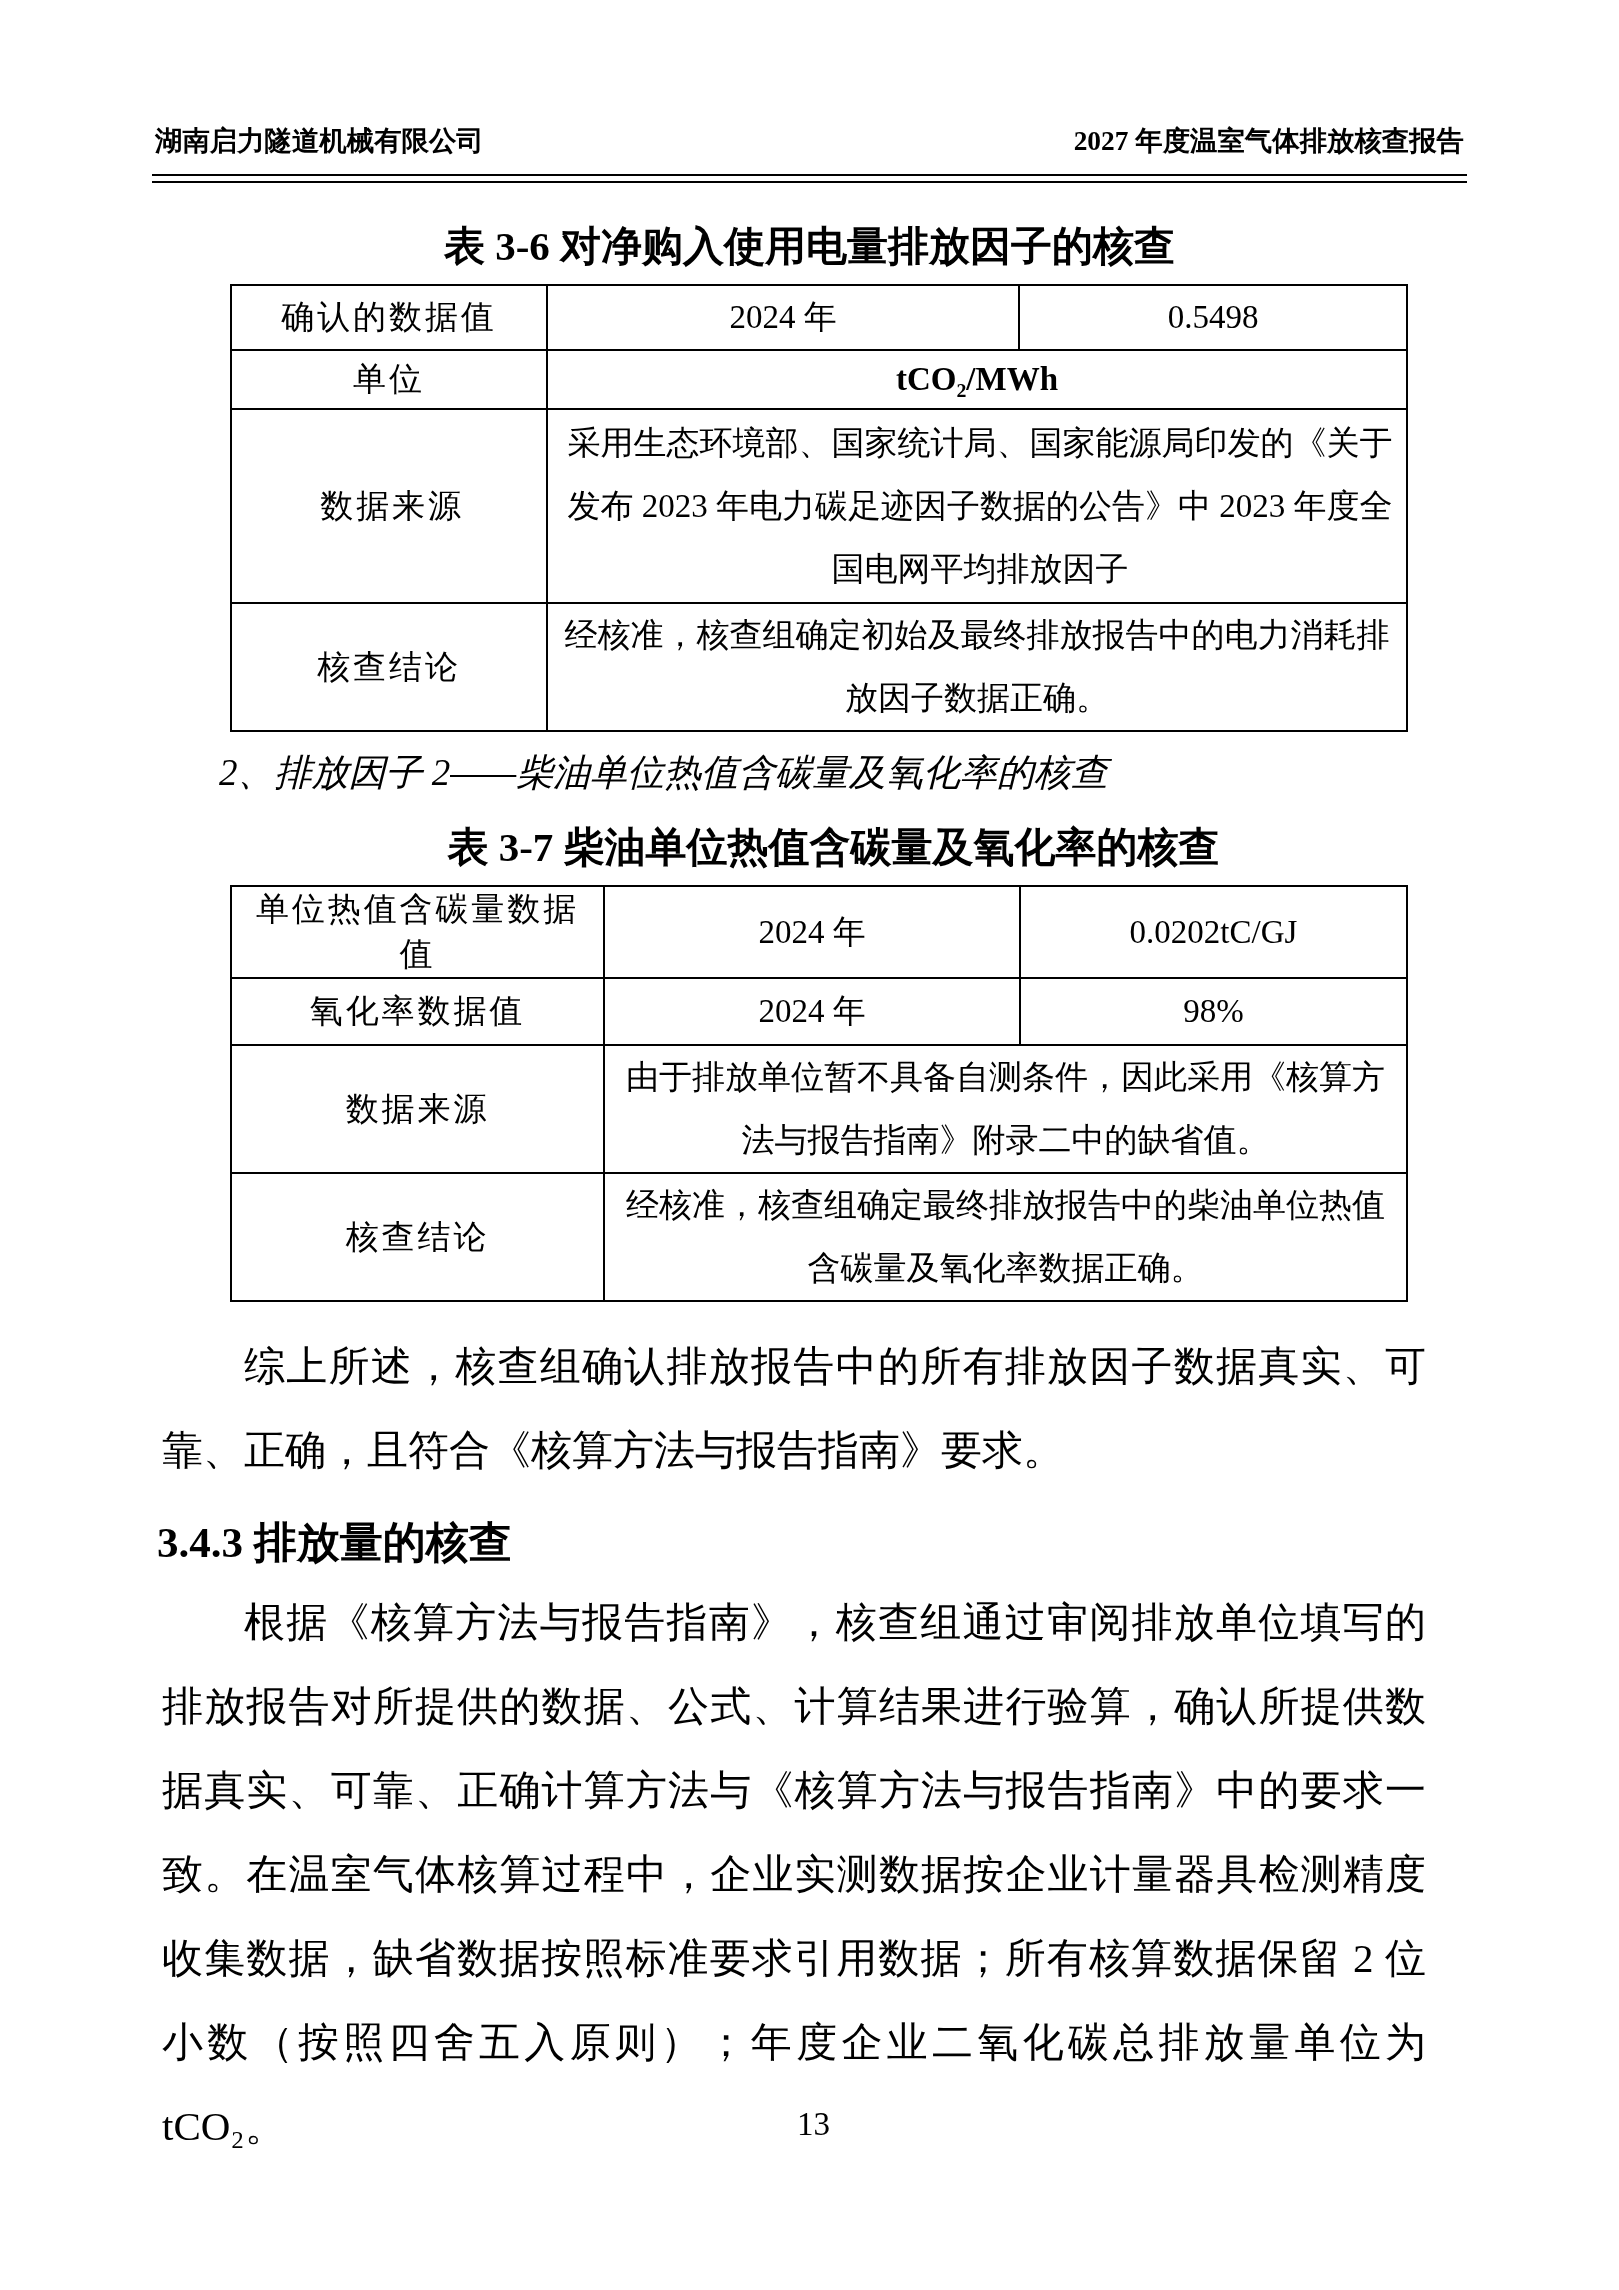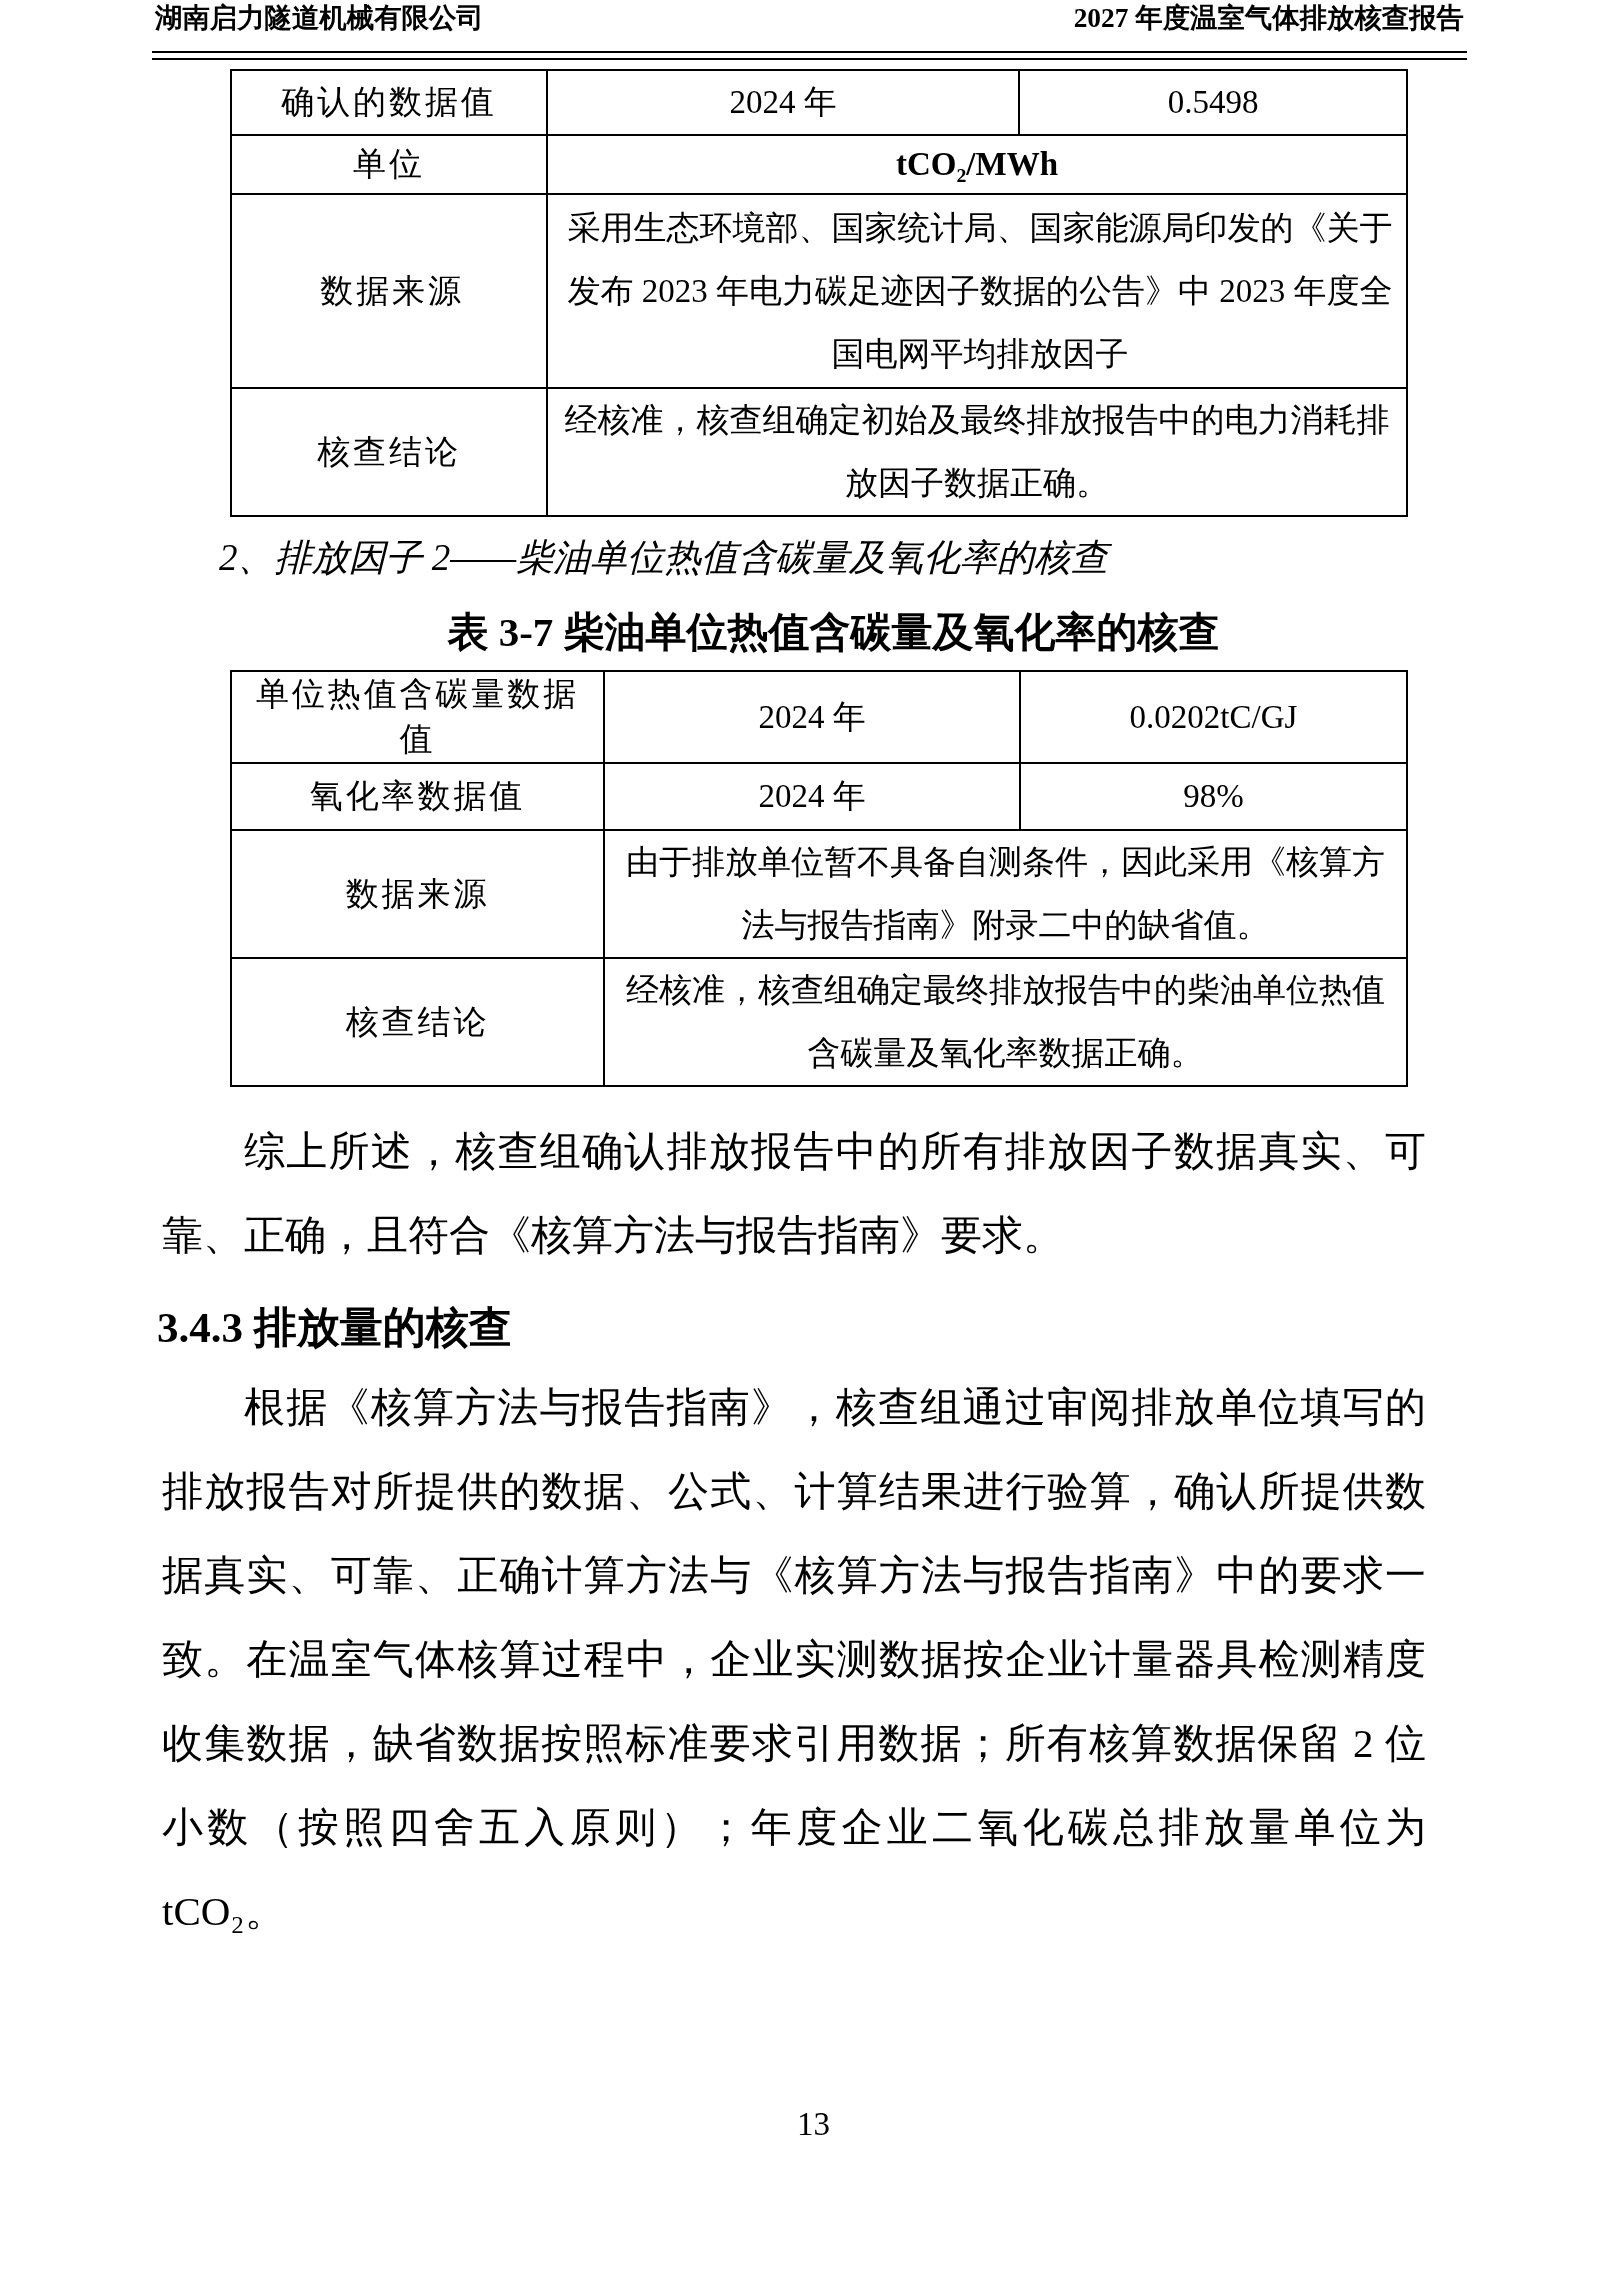--- a/index.html
+++ b/index.html
@@ -7,21 +7,21 @@
     position:relative;
     width:1619px;height:2291px;
     background:#ffffff;
     font-family:"Liberation Serif","DejaVu Serif",serif;
     color:#000;
     overflow:hidden;
   }
   
   .header{
     display:flex;justify-content:space-between;align-items:flex-end;
-    margin:0 155px;
+    margin:0 155px;padding-top:123px;
     font-size:27.4px;font-weight:bold;line-height:37px;
   }
   .header-rule{
     margin:13.7px 152px 0 152px;
     height:4.9px;
     border-top:2.9px solid #000;
     border-bottom:2px solid #000;
   }
   
   .caption{
@@ -80,20 +80,21 @@
 <body>
 
 <div class="page">
 
   <div class="header">
     <span>湖南启力隧道机械有限公司</span>
     <span>2027 年度温室气体排放核查报告</span>
   </div>
   <div class="header-rule"></div>
 
+  <div class="caption c1">表 3-6 对净购入使用电量排放因子的核查</div>
 
   <table class="vtab t36">
     <colgroup>
         <col style="width:316px">
         <col style="width:472px">
         <col style="width:388px">
       </colgroup>
     <tbody>
         <tr class="r1">
       <td class="lbl">确认的数据值</td>

